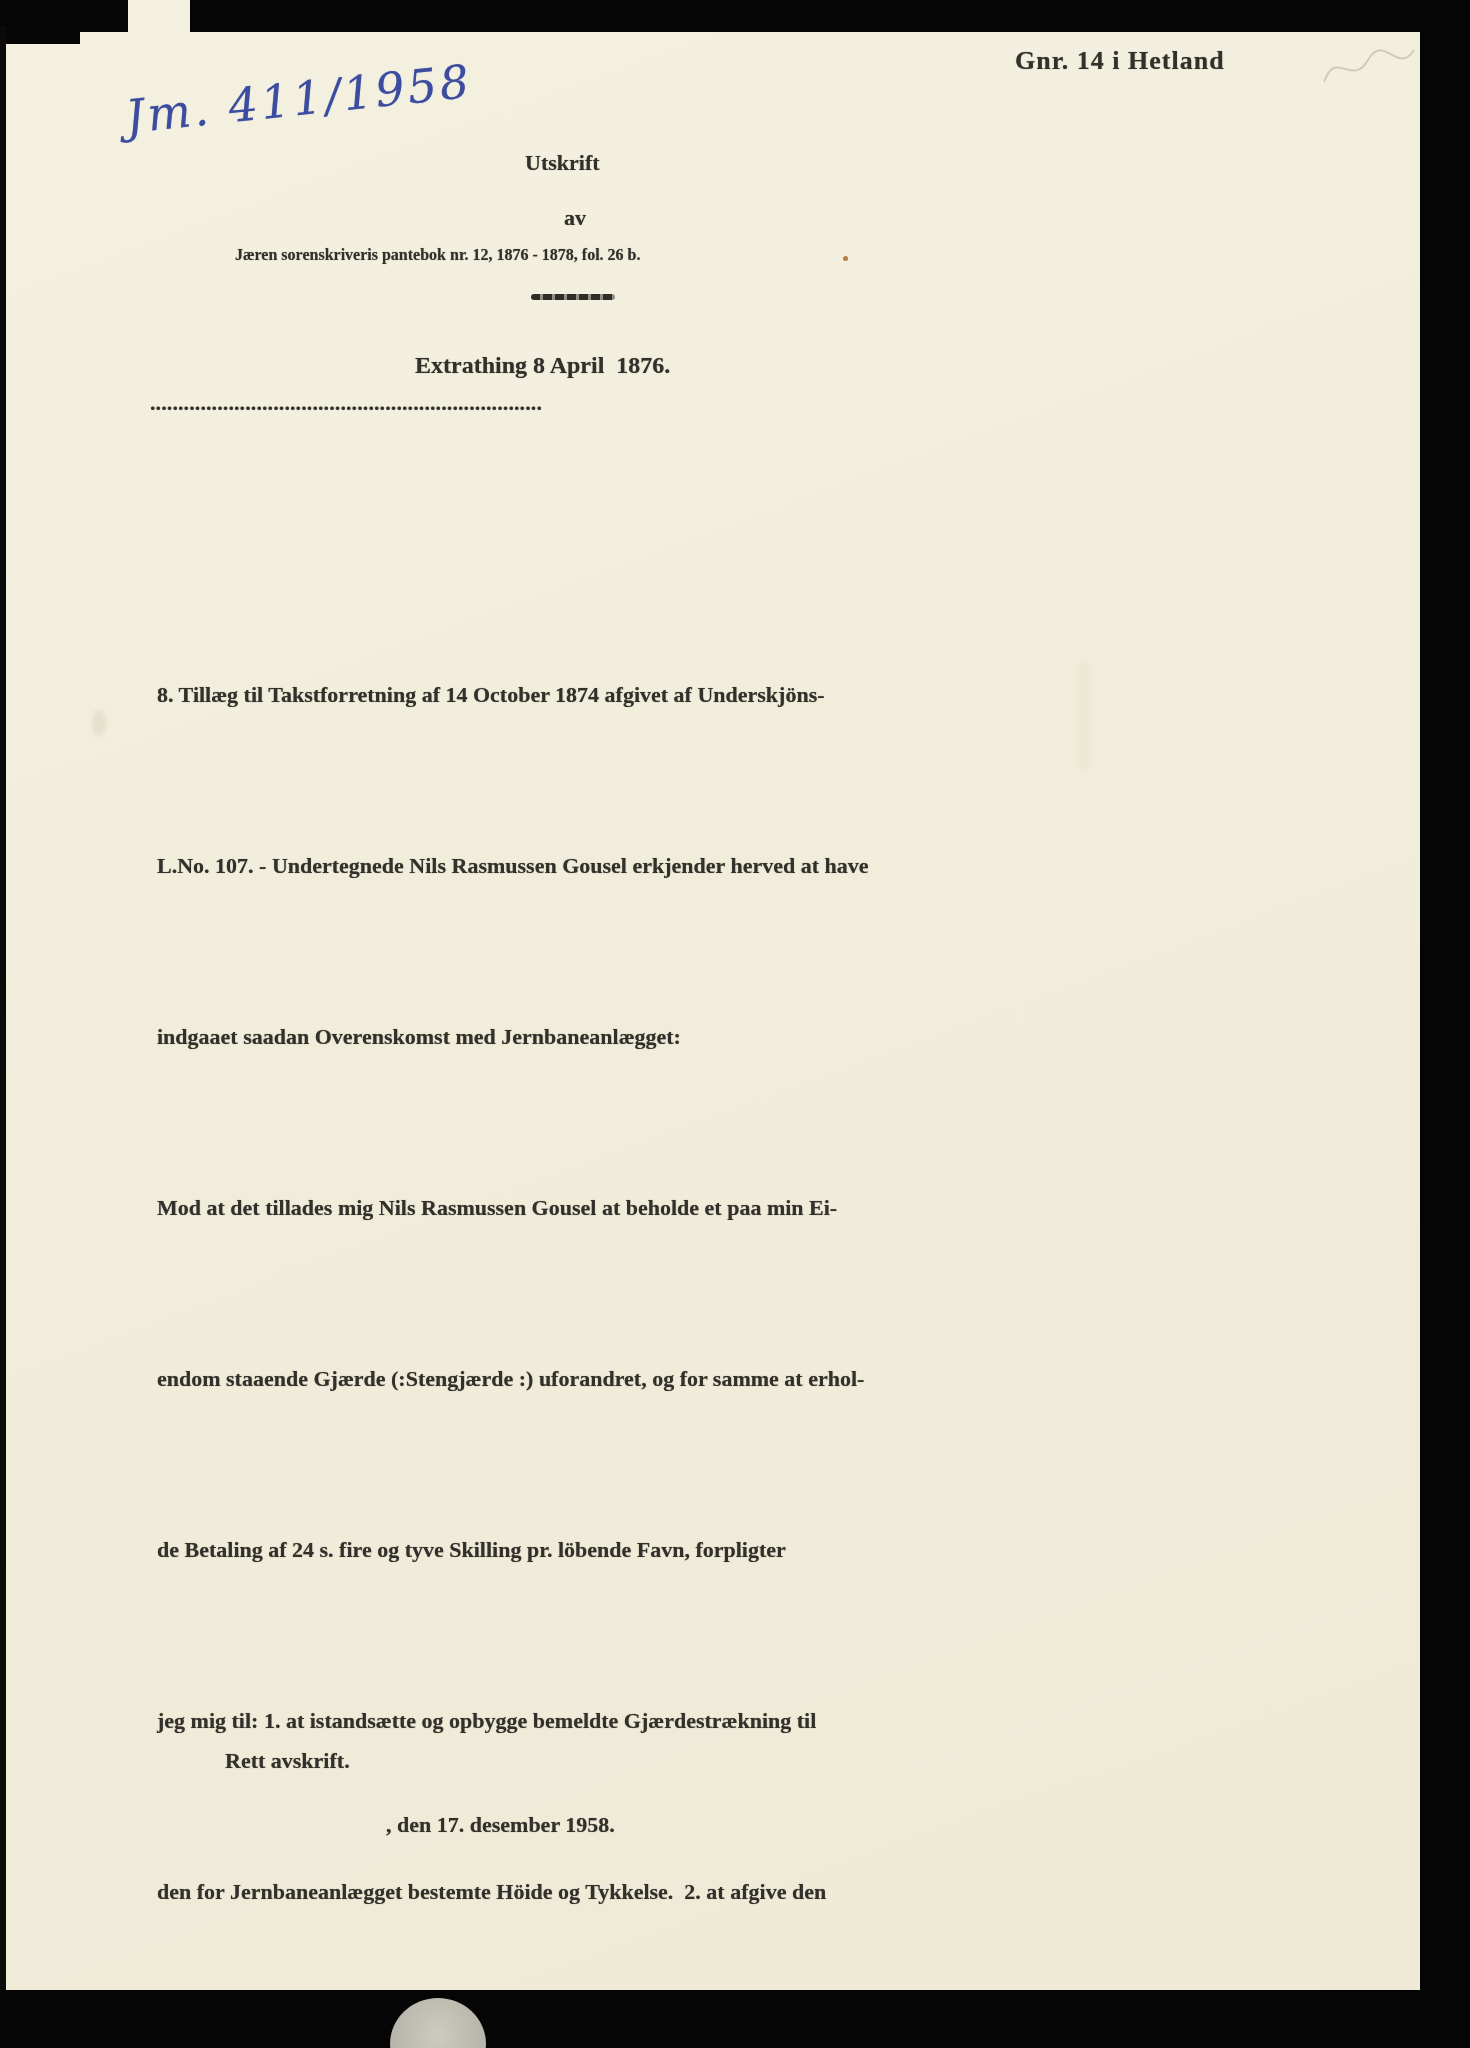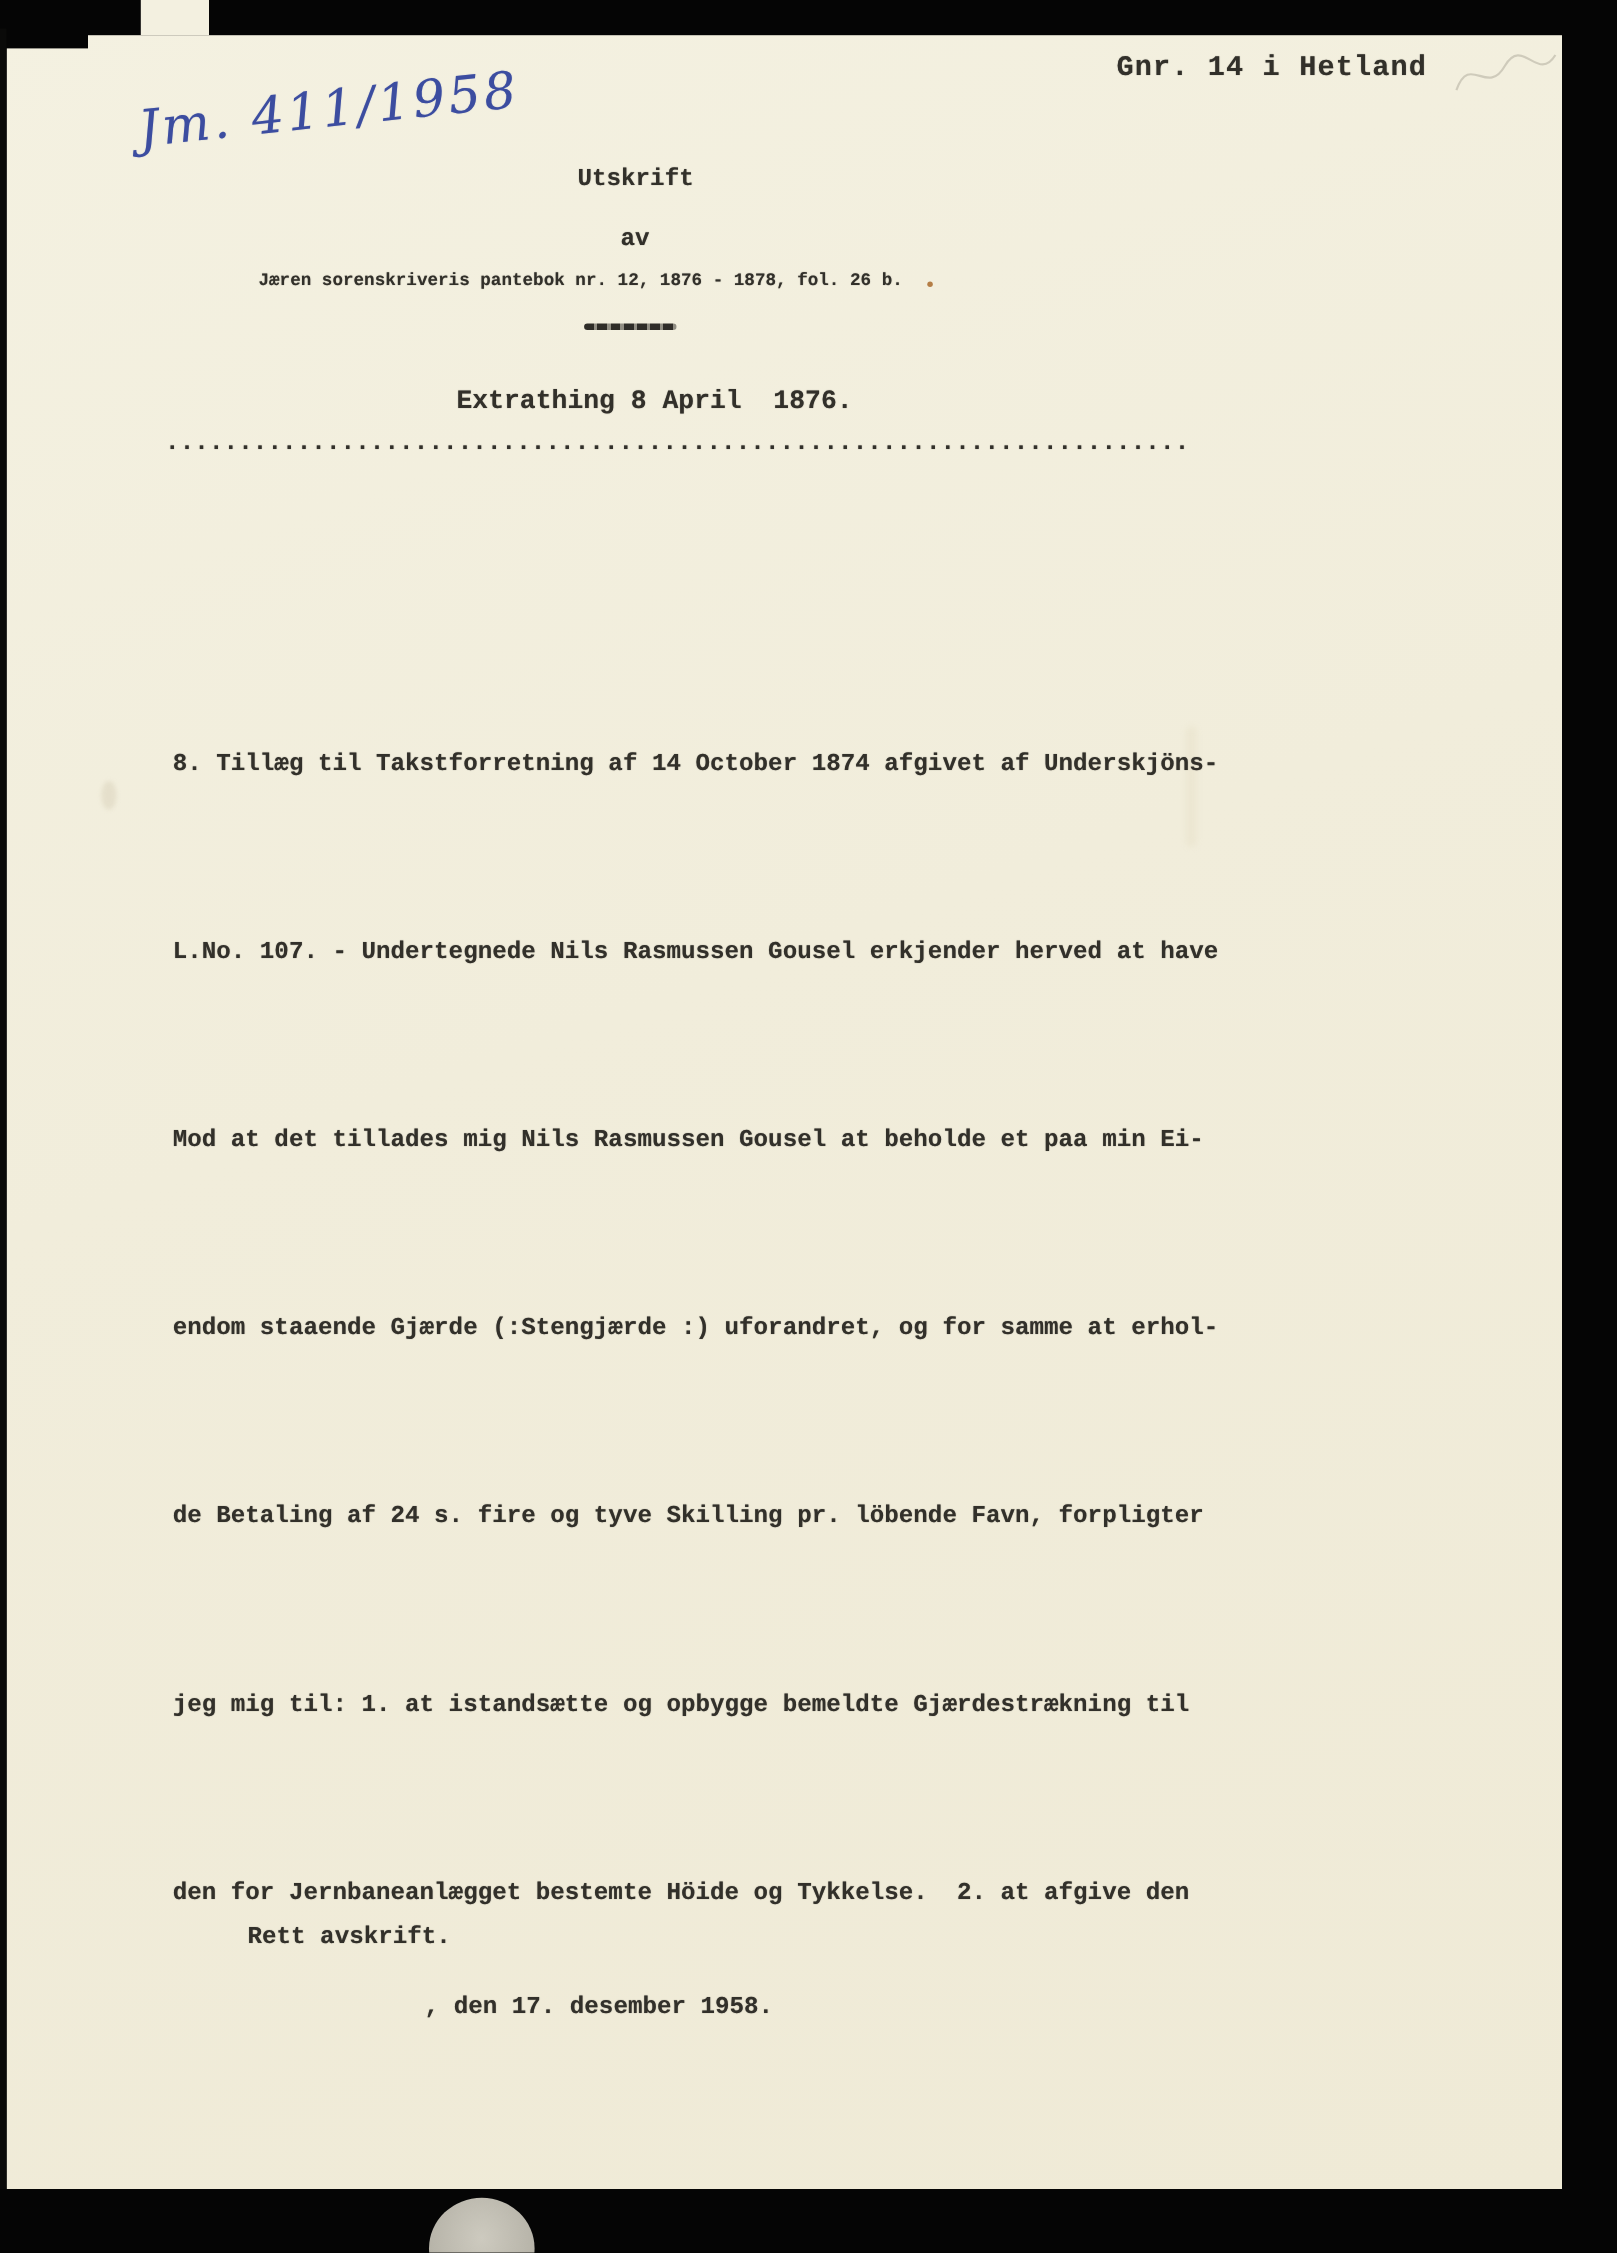--- a/index.html
+++ b/index.html
@@ -1,21 +1,21 @@
 <!DOCTYPE html>
 <html><head>
 <meta charset="utf-8">
 <style>
   html,body{margin:0;padding:0;background:#000;}
   .stage{position:relative;width:1470px;height:2048px;background:#060606;overflow:hidden;
          font-family:"Liberation Mono","DejaVu Sans Mono",monospace;}
   .paper{position:absolute;left:6px;top:0;right:50px;bottom:58px;
          background:linear-gradient(160deg,#f4f1e1 0%,#f1eddb 45%,#efead6 100%);}
   
-  .tw{position:absolute;font-family:Liberation Mono, monospace;
+  .tw{position:absolute;font-family:Liberation Serif, serif;
       font-weight:700;color:#32302a;white-space:pre;
       text-shadow:0 0 1px rgba(50,48,42,.55);}
   .body-block{position:absolute;left:157px;top:552px;font-size:22px;line-height:57px;}
   .body-block div{white-space:pre;}
   .hdr{font-size:26px;letter-spacing:1px;}
   .handwriting{position:absolute;font-family:"DejaVu Serif","Liberation Serif",serif;
       font-style:italic;color:#3c4da0;transform:rotate(-6deg);
       font-size:46px;letter-spacing:3px;text-shadow:0 0 1px rgba(60,77,160,.4);}
   .dash-sep{position:absolute;left:531px;top:294px;width:84px;height:6px;border-radius:3px;
       background:repeating-linear-gradient(90deg,#2f2d28 0 9px,rgba(47,45,40,.5) 9px 12px);}
@@ -61,20 +61,21 @@
 
   <div class="dash-sep"></div>
 
   <div class="tw" style="left:415px;top:352px;font-size:24px;">Extrathing 8 April  1876.</div>
 
   <div class="tw" style="left:150px;top:390px;font-size:22px;letter-spacing:0.1px;">......................................................................</div>
 
   <div class="tw body-block">
     <div>8. Tillæg til Takstforretning af 14 October 1874 afgivet af Underskjöns-</div>
     <div>L.No. 107. - Undertegnede Nils Rasmussen Gousel erkjender herved at have</div>
+    <div>indgaaet saadan Overenskomst med Jernbaneanlægget:</div>
     <div>Mod at det tillades mig Nils Rasmussen Gousel at beholde et paa min Ei-</div>
     <div>endom staaende Gjærde (:Stengjærde :) uforandret, og for samme at erhol-</div>
     <div>de Betaling af 24 s. fire og tyve Skilling pr. löbende Favn, forpligter</div>
     <div>jeg mig til: 1. at istandsætte og opbygge bemeldte Gjærdestrækning til</div>
     <div>den for Jernbaneanlægget bestemte Höide og Tykkelse.  2. at afgive den</div>
     
     
     
     
     

